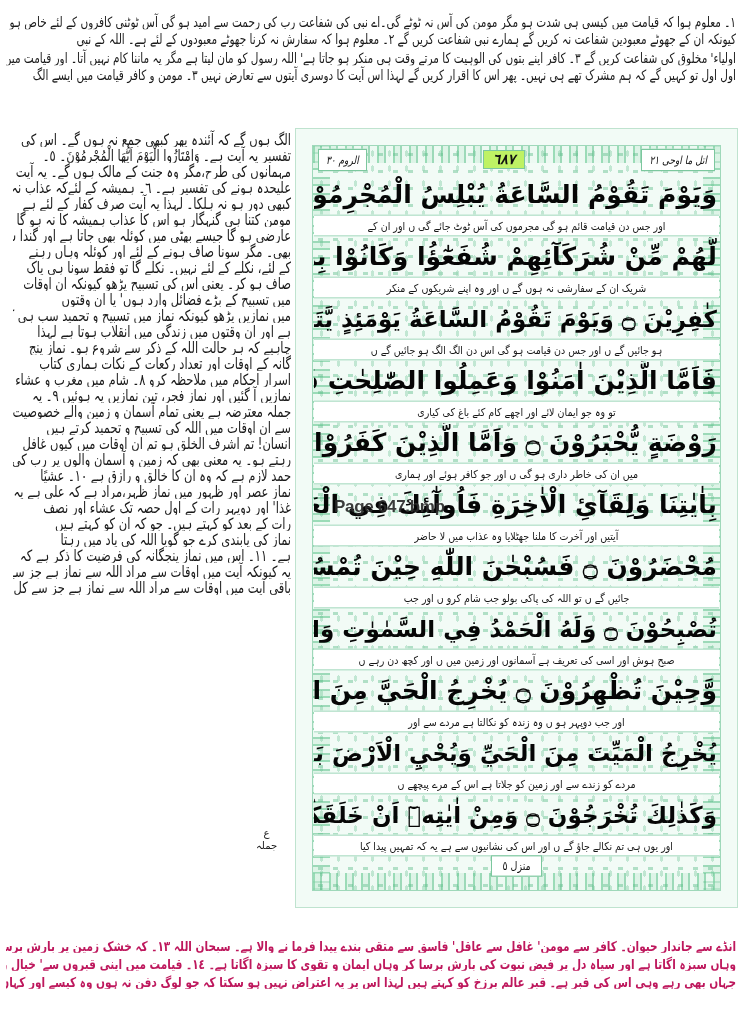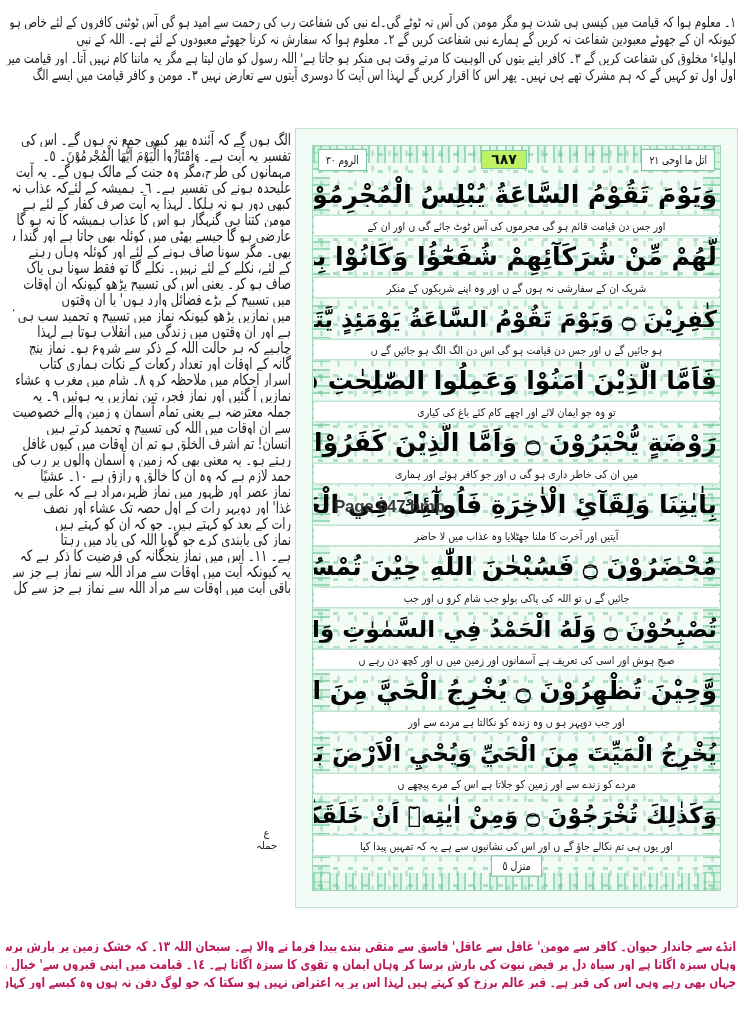--- a/index.html
+++ b/index.html
@@ -149,20 +149,21 @@
 
   
   .panel-header {
     position: relative;
     height: 25px;
     display: flex;
     align-items: center;
     justify-content: space-between;
     padding: 0 4px;
     box-sizing: border-box;
+    font-style: italic;
   }
   .hdr-box {
     background: #ffffff;
     border: 1px solid #7cc79e;
     font-size: 9px;
     line-height: 14px;
     padding: 1px 7px;
     color: #111;
     direction: rtl;
     white-space: nowrap;

